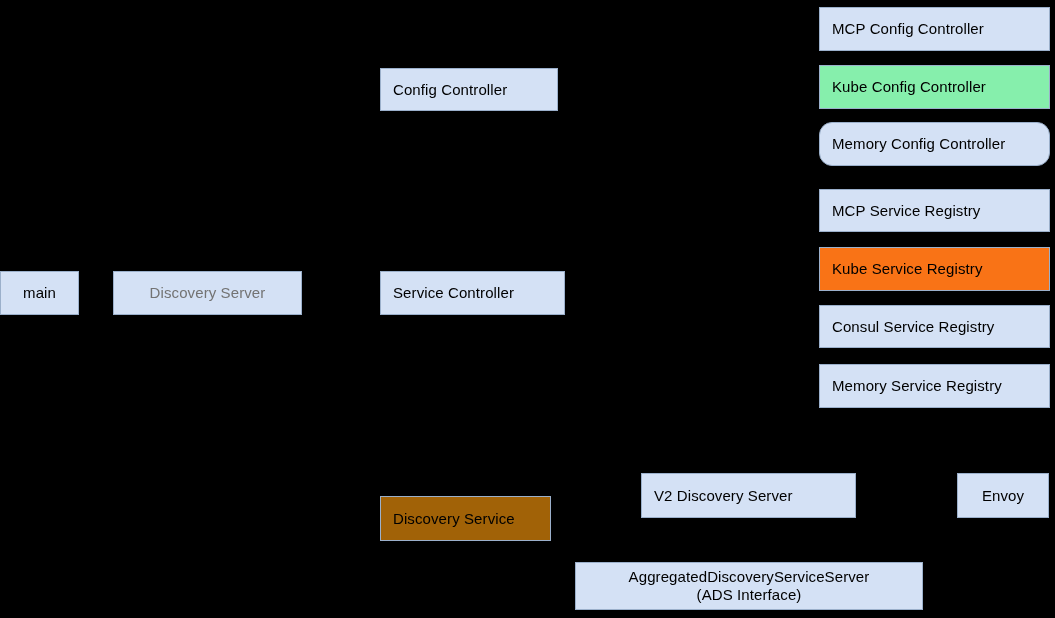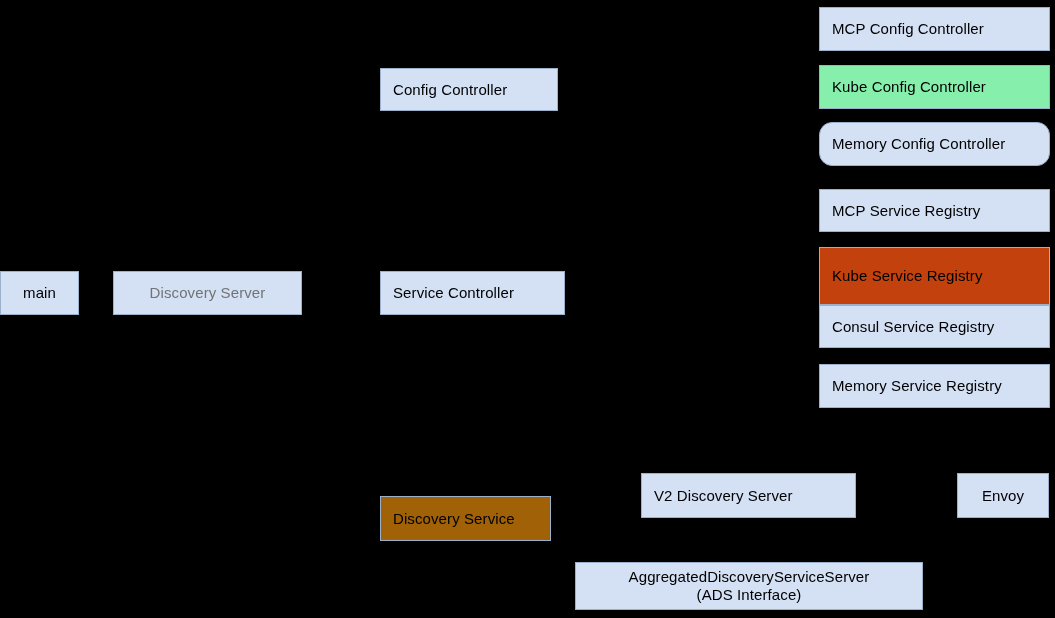--- a/index.html
+++ b/index.html
@@ -46,21 +46,21 @@
 
 <div id="diagram" style="width: 1055px; height: 618px; background: rgb(0, 0, 0);">
     <div class="node" style="left: 0px; top: 271px; width: 79px; height: 44px; background: rgb(212, 225, 245); border-color: rgb(155, 176, 203); color: rgb(0, 0, 0);"><span>main</span></div>
     <div class="node" style="left: 113px; top: 271px; width: 189px; height: 44px; background: rgb(212, 225, 245); border-color: rgb(155, 176, 203); color: #737373;"><span>Discovery Server</span></div>
     <div class="node left-align" style="left: 380px; top: 271px; width: 185px; height: 44px; background: rgb(212, 225, 245); border-color: rgb(155, 176, 203); color: rgb(0, 0, 0);"><span>Service Controller</span></div>
     <div class="node left-align" style="left: 380px; top: 68px; width: 178px; height: 43px; background: rgb(212, 225, 245); border-color: rgb(155, 176, 203); color: rgb(0, 0, 0);"><span>Config Controller</span></div>
     <div class="node left-align" style="left: 819px; top: 7px; width: 231px; height: 44px; background: rgb(212, 225, 245); border-color: rgb(155, 176, 203); color: rgb(0, 0, 0);"><span>MCP Config Controller</span></div>
     <div class="node left-align" style="left: 819px; top: 65px; width: 231px; height: 44px; background: #86efac; border-color: rgb(155, 176, 203); color: rgb(0, 0, 0);"><span>Kube Config Controller</span></div>
     <div class="node left-align" style="left: 819px; top: 122px; width: 231px; height: 44px; background: rgb(212, 225, 245); border-color: rgb(155, 176, 203); color: rgb(0, 0, 0); border-radius: 13px;"><span>Memory Config Controller</span></div>
     <div class="node left-align" style="left: 819px; top: 189px; width: 231px; height: 43px; background: rgb(212, 225, 245); border-color: rgb(155, 176, 203); color: rgb(0, 0, 0);"><span>MCP Service Registry</span></div>
-    <div class="node left-align" style="left: 819px; top: 247px; width: 231px; height: 58px; background: #c2410c; border-color: rgb(155, 176, 203); color: rgb(0, 0, 0);"><span>Kube Service Registry</span></div>
+    <div class="node left-align" style="left: 819px; top: 247px; width: 231px; height: 44px; background: #f97316; border-color: rgb(155, 176, 203); color: rgb(0, 0, 0);"><span>Kube Service Registry</span></div>
     <div class="node left-align" style="left: 819px; top: 305px; width: 231px; height: 43px; background: rgb(212, 225, 245); border-color: rgb(155, 176, 203); color: rgb(0, 0, 0);"><span>Consul Service Registry</span></div>
     <div class="node left-align" style="left: 819px; top: 364px; width: 231px; height: 44px; background: rgb(212, 225, 245); border-color: rgb(155, 176, 203); color: rgb(0, 0, 0);"><span>Memory Service Registry</span></div>
     <div class="node left-align" style="left: 380px; top: 496px; width: 171px; height: 45px; background: #a16207; border-color: rgb(155, 176, 203); color: rgb(0, 0, 0);"><span>Discovery Service</span></div>
     <div class="node left-align" style="left: 641px; top: 473px; width: 215px; height: 45px; background: rgb(212, 225, 245); border-color: rgb(155, 176, 203); color: rgb(0, 0, 0);"><span>V2 Discovery Server</span></div>
     <div class="node" style="left: 575px; top: 562px; width: 348px; height: 48px; background: rgb(212, 225, 245); border-color: rgb(155, 176, 203); color: rgb(0, 0, 0);"><span>AggregatedDiscoveryServiceServer
 (ADS Interface)</span></div>
     <div class="node" style="left: 957px; top: 473px; width: 92px; height: 45px; background: rgb(212, 225, 245); border-color: rgb(155, 176, 203); color: rgb(0, 0, 0);"><span>Envoy</span></div>
   </div>
 
 </body></html>

